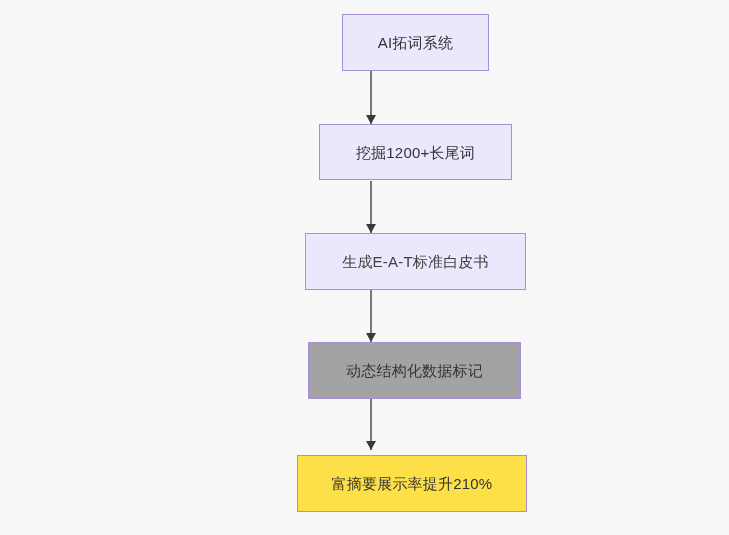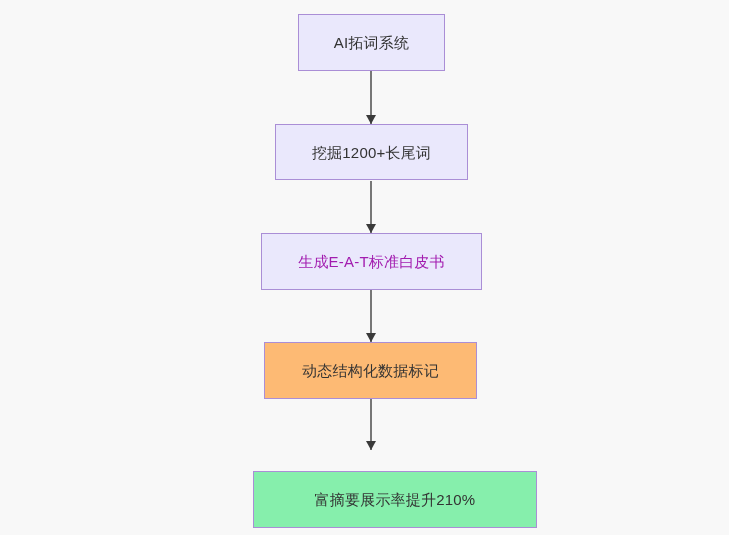--- a/index.html
+++ b/index.html
@@ -24,20 +24,21 @@
     background: #eae8fc;
     border: 1.6px solid #aa8ed6;
     display: flex;
     align-items: center;
     justify-content: center;
     color: #333333;
     font-size: 15px;
     line-height: 1;
     letter-spacing: 0.2px;
     white-space: nowrap;
+    margin-left: 44px;
   }
   .connector {
     position: absolute;
     width: 14px;
   }
   .connector .shaft {
     position: absolute;
     left: 50%;
     top: 0;
     transform: translateX(-50%);
@@ -73,17 +74,17 @@
     <div class="shaft" style="height: 52px; background: rgb(119, 119, 119);"></div>
     <div class="head" style="border-top-color: rgb(58, 58, 58);"></div>
   </div>
   <div class="connector" id="e4" style="left: 364px; top: 399px; height: 51px;">
     <div class="shaft" style="height: 51px; background: rgb(119, 119, 119);"></div>
     <div class="head" style="border-top-color: rgb(58, 58, 58);"></div>
   </div>
 
   <div class="node" id="n1" style="left: 298px; top: 14px; width: 147px; height: 57px; background: rgb(234, 232, 252); border-color: rgb(170, 142, 214); color: rgb(51, 51, 51);">AI拓词系统</div>
   <div class="node" id="n2" style="left: 275px; top: 124px; width: 193px; height: 56px; background: rgb(234, 232, 252); border-color: rgb(170, 142, 214); color: rgb(51, 51, 51);">挖掘1200+长尾词</div>
-  <div class="node" id="n3" style="left: 261px; top: 233px; width: 221px; height: 57px; background: rgb(234, 232, 252); border-color: rgb(170, 142, 214); color: #a21caf;">生成E-A-T标准白皮书</div>
-  <div class="node" id="n4" style="left: 264px; top: 342px; width: 213px; height: 57px; background: #fdba74; border-color: rgb(170, 142, 214); color: rgb(51, 51, 51);">动态结构化数据标记</div>
-  <div class="node" id="n5" style="left: 253px; top: 471px; width: 284px; height: 57px; background: #86efac; border-color: rgb(170, 142, 214); color: rgb(51, 51, 51);">富摘要展示率提升210%</div>
+  <div class="node" id="n3" style="left: 261px; top: 233px; width: 221px; height: 57px; background: rgb(234, 232, 252); border-color: rgb(170, 142, 214); color: #404040;">生成E-A-T标准白皮书</div>
+  <div class="node" id="n4" style="left: 264px; top: 342px; width: 213px; height: 57px; background: #a3a3a3; border-color: rgb(170, 142, 214); color: rgb(51, 51, 51);">动态结构化数据标记</div>
+  <div class="node" id="n5" style="left: 253px; top: 455px; width: 230px; height: 57px; background: #fde047; border-color: rgb(170, 142, 214); color: rgb(51, 51, 51);">富摘要展示率提升210%</div>
 
 </div>
 
 </body></html>

